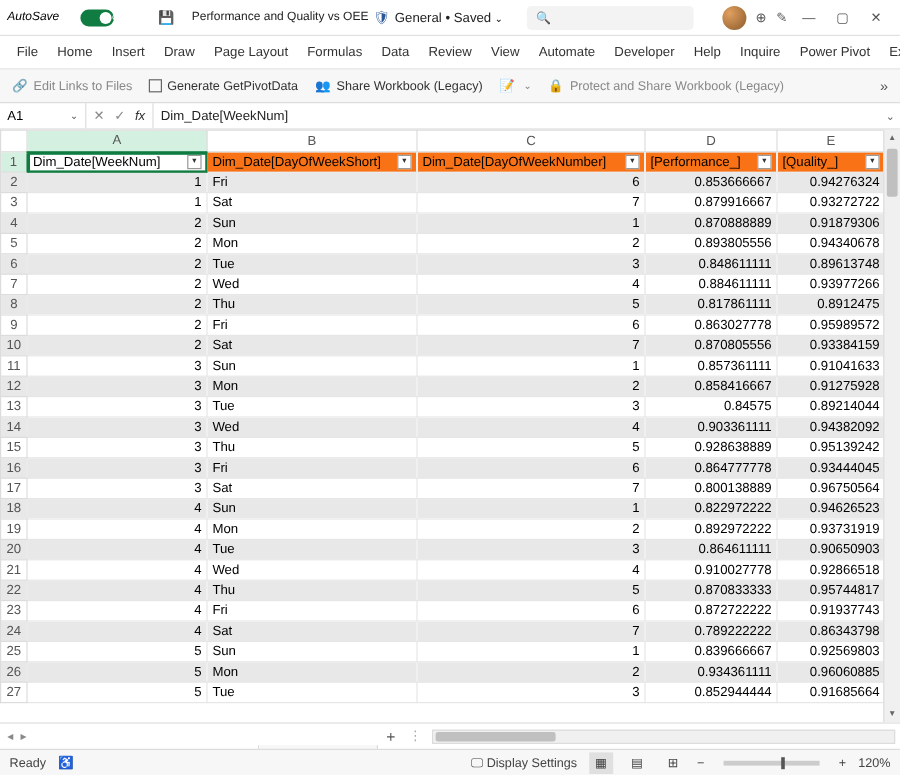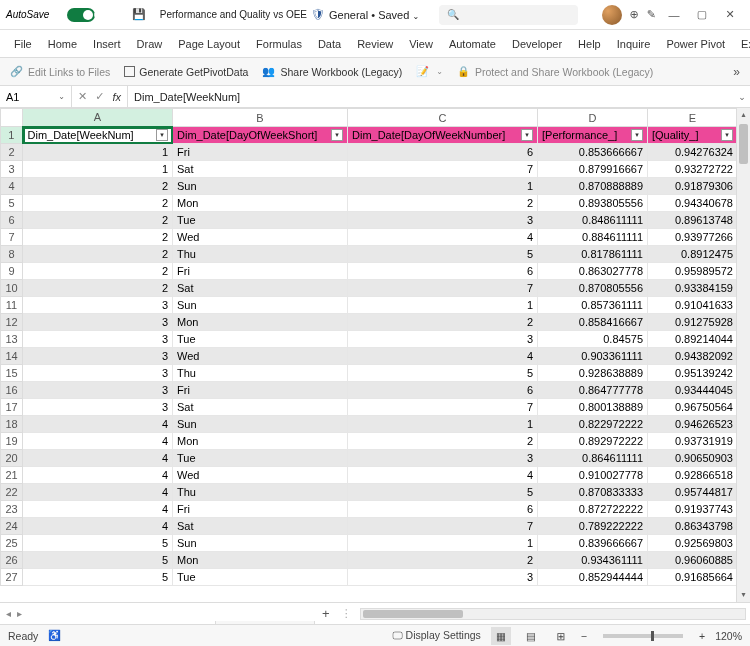--- a/index.html
+++ b/index.html
@@ -49,21 +49,21 @@
 .vsb .arr.up { top: 0; }
 .vsb .arr.dn { bottom: 0; }
 
 table { border-collapse: collapse; width: 100%; table-layout: fixed; font-size: 11px; }
 .colhdr th { background: #fff; border: 1px solid #dcdcdc; height: 18px; font-weight: normal; color: #555; text-align: center; font-size: 11px; }
 .colhdr th.sel { background: #d3f0e0; border-bottom: 2px solid #107c41; }
 .rowhdr { background: #fff; border: 1px solid #dcdcdc; color: #555; text-align: center; width: 22px; font-size: 11px; }
 .rowhdr.sel { background: #d3f0e0; border-right: 2px solid #107c41; }
 td { border: 1px solid #e6e6e6; height: 17px; padding: 0 4px; white-space: nowrap; overflow: hidden; }
 td.r { text-align: right; }
-tr.header-row td { background: #ec4899; font-weight: normal; }
+tr.header-row td { background: #f97316; font-weight: normal; }
 tr.header-row td .hcell { display: flex; justify-content: space-between; align-items: center; }
 tr.header-row td .fbtn { width: 12px; height: 12px; border: 1px solid #999; font-size: 7px; text-align: center; line-height: 10px; background: #fff; color: #333; }
 tr.band td { background: #e8e8e8; }
 td.active { outline: 2px solid #107c41; outline-offset: -2px; background: #fff !important; }
 
 .col-a{width:150px}.col-b{width:175px}.col-c{width:190px}.col-d{width:110px}.col-e{width:90px}
 
 
 .sheet-row { height: 22px; border-top: 1px solid #dcdcdc; display: flex; align-items: center; font-size: 11px; }
 .sheet-nav { display: flex; padding: 0 6px; gap: 6px; color: #888; }

